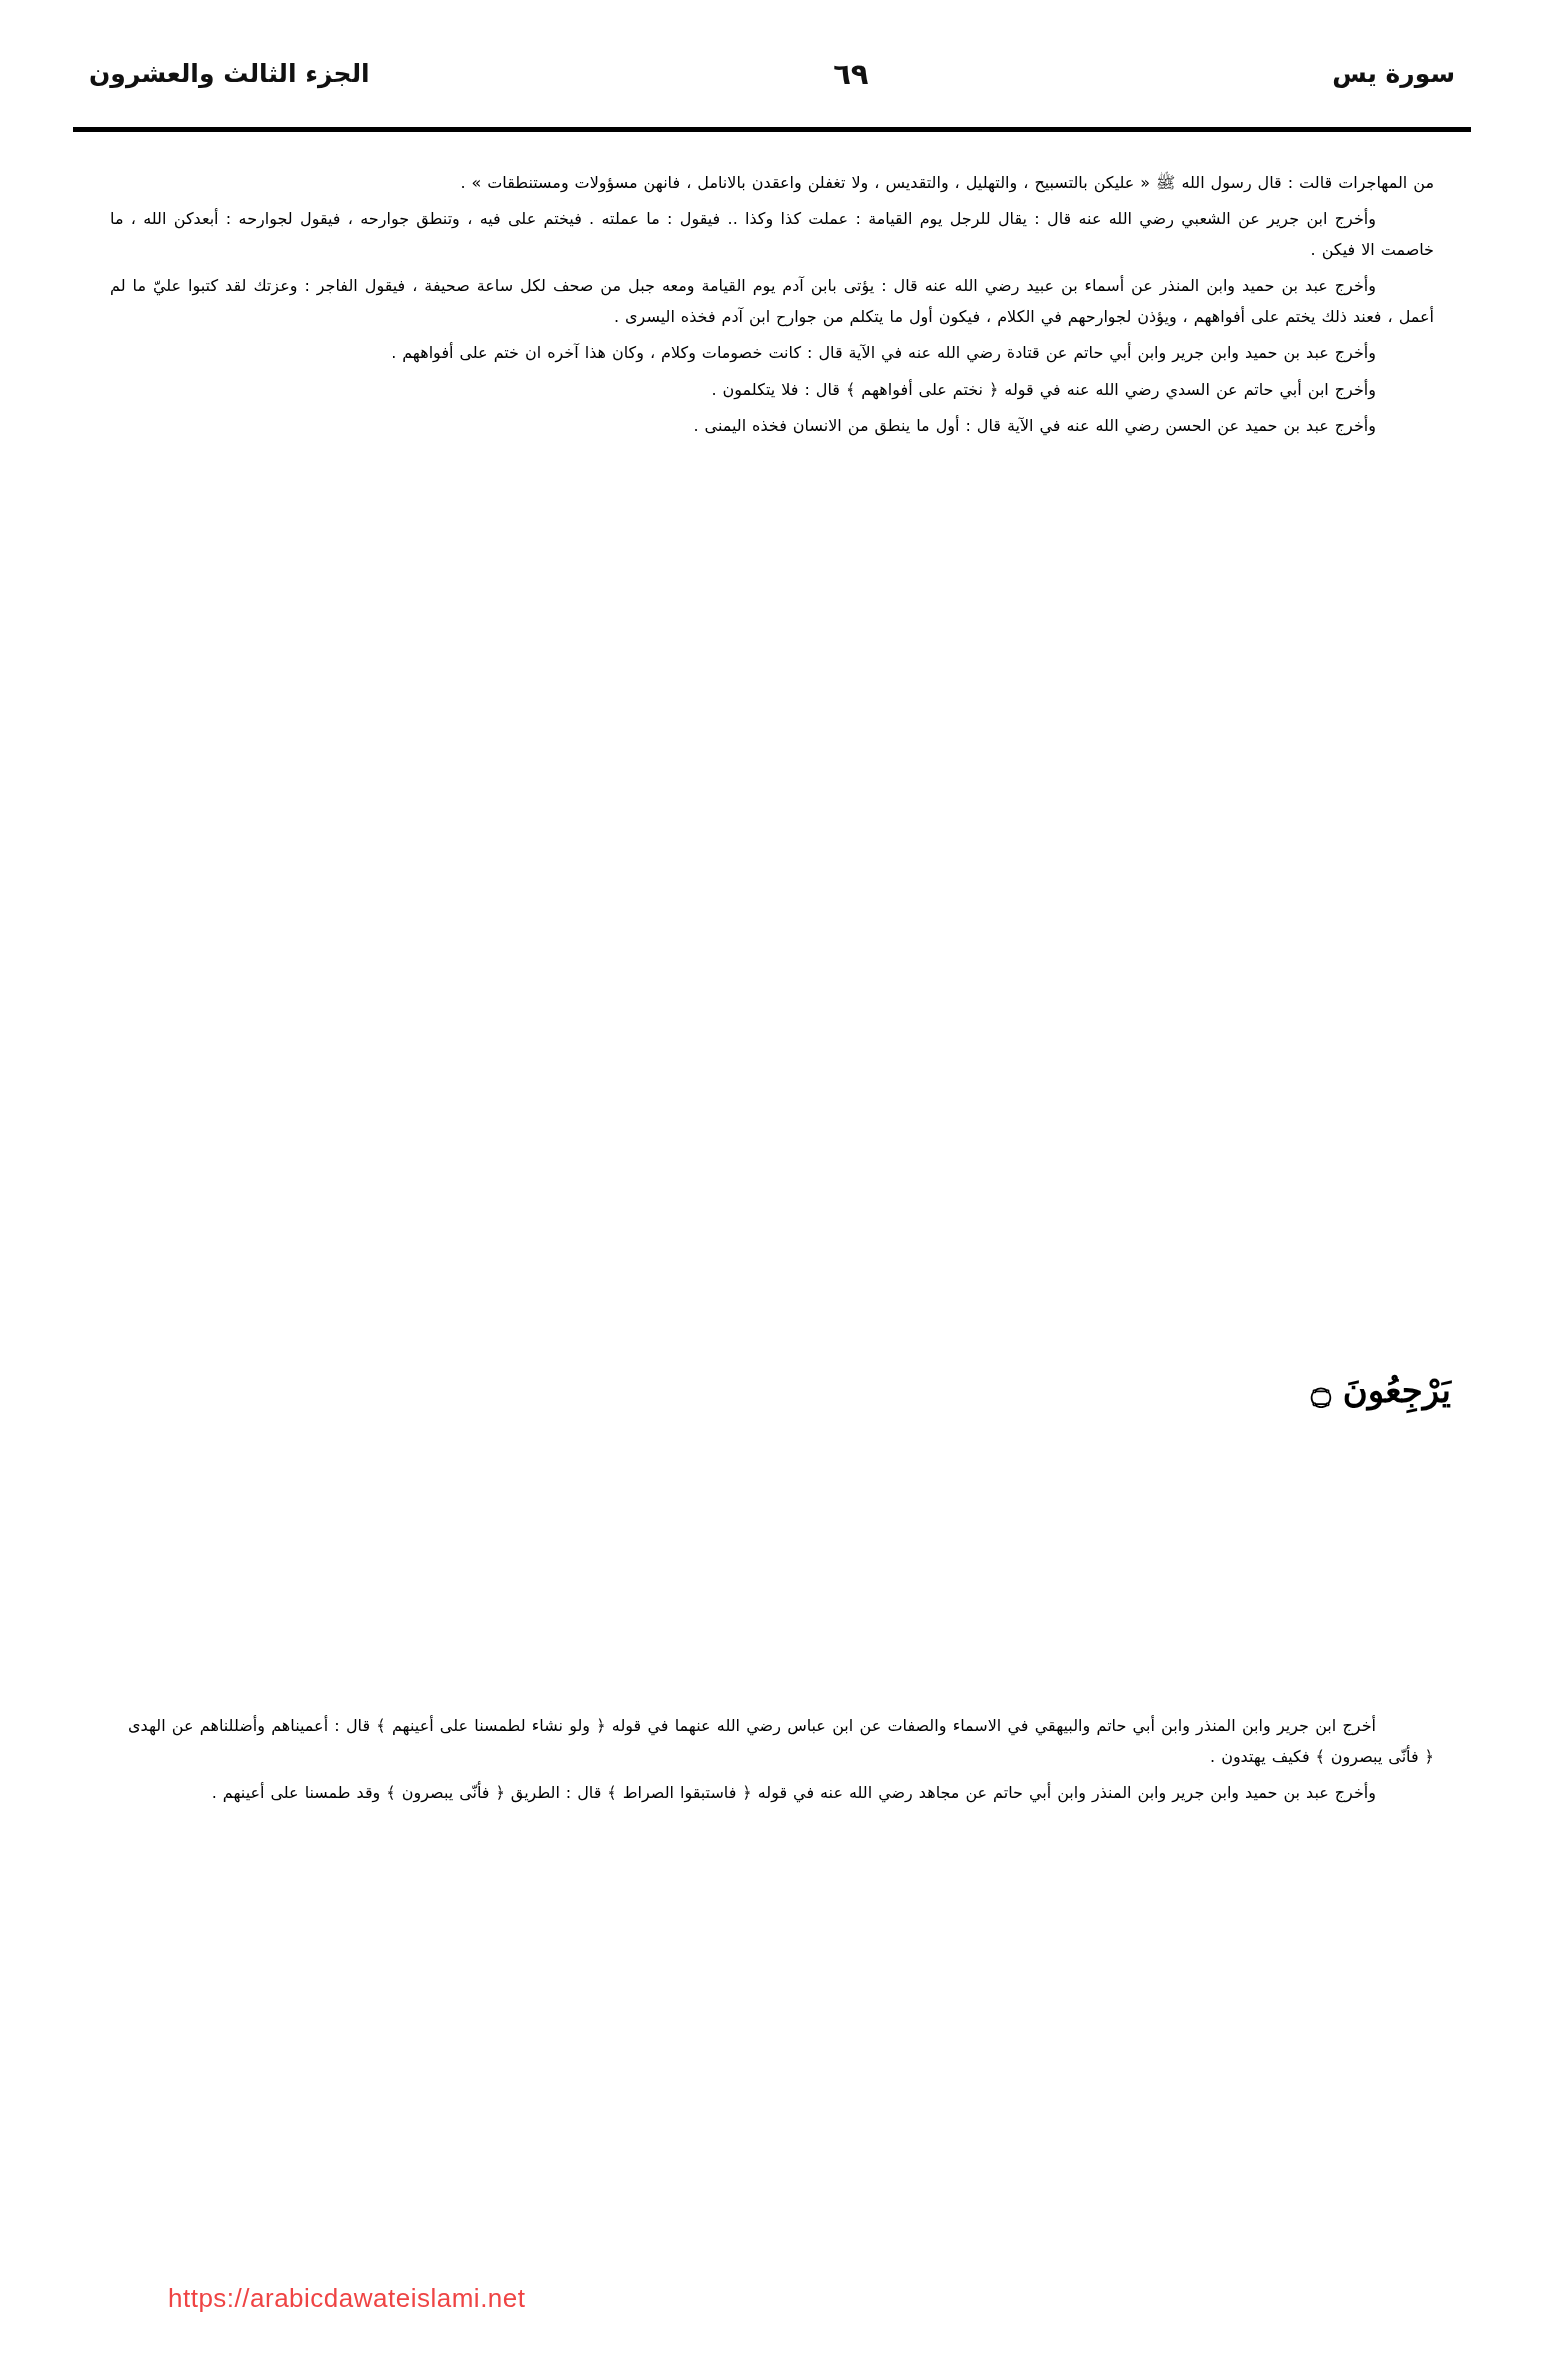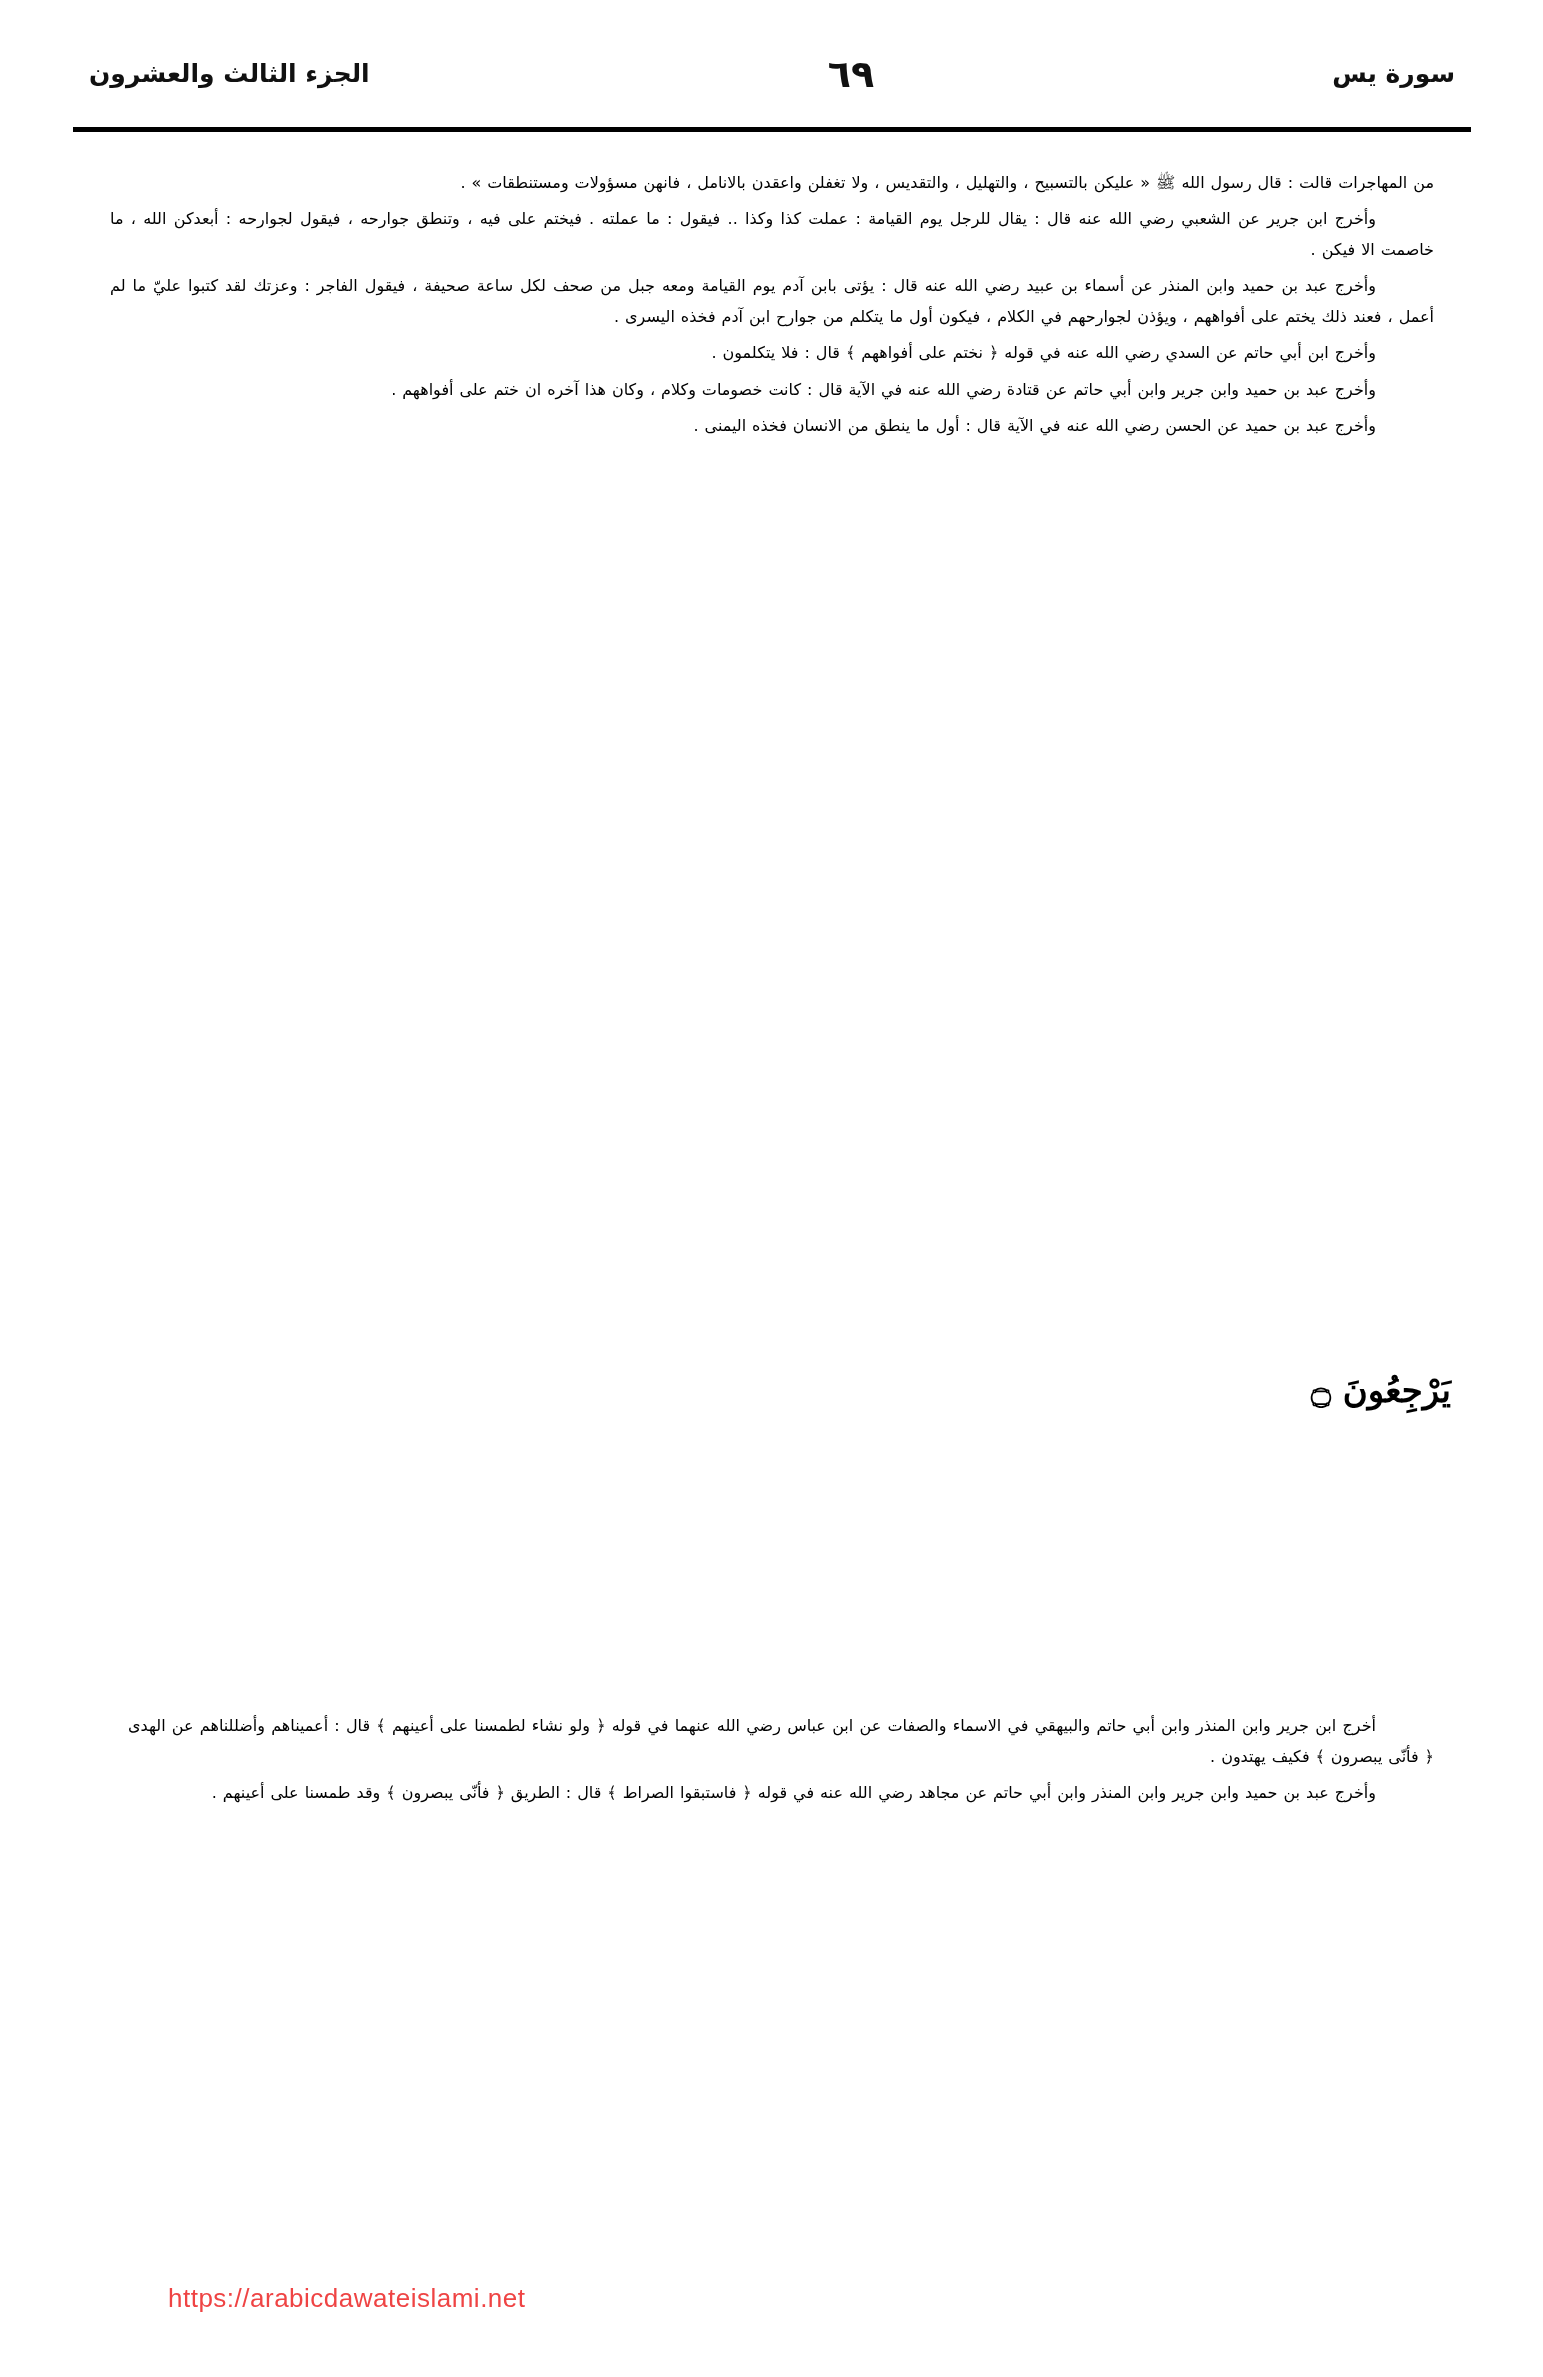--- a/index.html
+++ b/index.html
@@ -41,21 +41,21 @@
     font-family: "DejaVu Sans", sans-serif;
     font-size: 25px;
     font-weight: 700;
     letter-spacing: 0px;
     white-space: nowrap;
     color: #111;
   }
   .header-right { direction: rtl; }
   .header-left  { direction: rtl; }
   .header-center {
-    font-size: 38px;
+    font-size: 29px;
     letter-spacing: 1.9px;
   }
 
   .header-rule {
     position: absolute;
     top: 127px;
     right: 73px;
     left: 73px;
     height: 4.7px;
     background: #000;
@@ -142,22 +142,22 @@
     <div class="header-right">سورة يس</div>
     <div class="header-center">٦٩</div>
     <div class="header-left">الجزء الثالث والعشرون</div>
   </div>
   <div class="header-rule"></div>
 
   <div class="content">
     <p class="para">من المهاجرات قالت : قال رسول الله ﷺ « عليكن بالتسبيح ، والتهليل ، والتقديس ، ولا تغفلن واعقدن بالانامل ، فانهن مسؤولات ومستنطقات » .</p>
     <p class="para indent">وأخرج ابن جرير عن الشعبي رضي الله عنه قال : يقال للرجل يوم القيامة : عملت كذا وكذا .. فيقول : ما عملته . فيختم على فيه ، وتنطق جوارحه ، فيقول لجوارحه : أبعدكن الله ، ما خاصمت الا فيكن .</p>
     <p class="para indent">وأخرج عبد بن حميد وابن المنذر عن أسماء بن عبيد رضي الله عنه قال : يؤتى بابن آدم يوم القيامة ومعه جبل من صحف لكل ساعة صحيفة ، فيقول الفاجر : وعزتك لقد كتبوا عليّ ما لم أعمل ، فعند ذلك يختم على أفواههم ، ويؤذن لجوارحهم في الكلام ، فيكون أول ما يتكلم من جوارح ابن آدم فخذه اليسرى .</p>
+    <p class="para indent">وأخرج عبد بن حميد وابن جرير وابن أبي حاتم عن قتادة رضي الله عنه في الآية قال : كانت خصومات وكلام ، وكان هذا آخره ان ختم على أفواههم .</p>
     <p class="para indent">وأخرج ابن أبي حاتم عن السدي رضي الله عنه في قوله ﴿ نختم على أفواههم ﴾ قال : فلا يتكلمون .</p>
-    <p class="para indent">وأخرج عبد بن حميد وابن جرير وابن أبي حاتم عن قتادة رضي الله عنه في الآية قال : كانت خصومات وكلام ، وكان هذا آخره ان ختم على أفواههم .</p>
     <p class="para indent">وأخرج عبد بن حميد عن الحسن رضي الله عنه في الآية قال : أول ما ينطق من الانسان فخذه اليمنى .</p>
   </div>
 
   <div class="verse-block">
     <div class="verse-line l3">يَرْجِعُونَ ۝</div>
   </div>
 
   <div class="content-2">
     <p class="para indent">أخرج ابن جرير وابن المنذر وابن أبي حاتم والبيهقي في الاسماء والصفات عن ابن عباس رضي الله عنهما في قوله ﴿ ولو نشاء لطمسنا على أعينهم ﴾ قال : أعميناهم وأضللناهم عن الهدى ﴿ فأنّى يبصرون ﴾ فكيف يهتدون .</p>
     <p class="para indent">وأخرج عبد بن حميد وابن جرير وابن المنذر وابن أبي حاتم عن مجاهد رضي الله عنه في قوله ﴿ فاستبقوا الصراط ﴾ قال : الطريق ﴿ فأنّى يبصرون ﴾ وقد طمسنا على أعينهم .</p>

